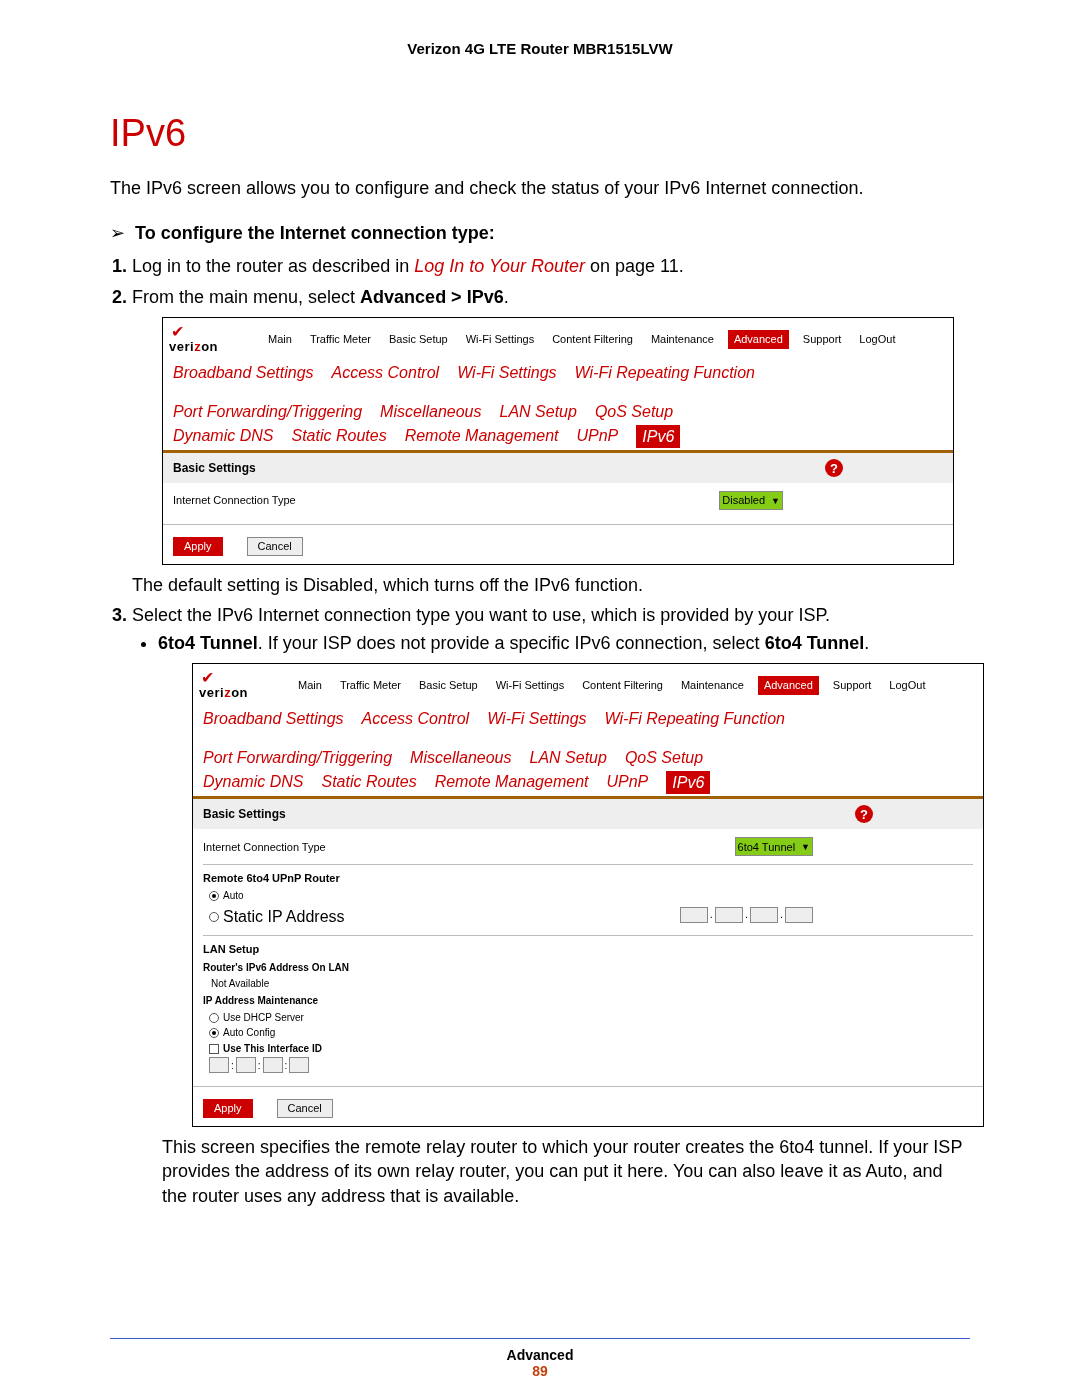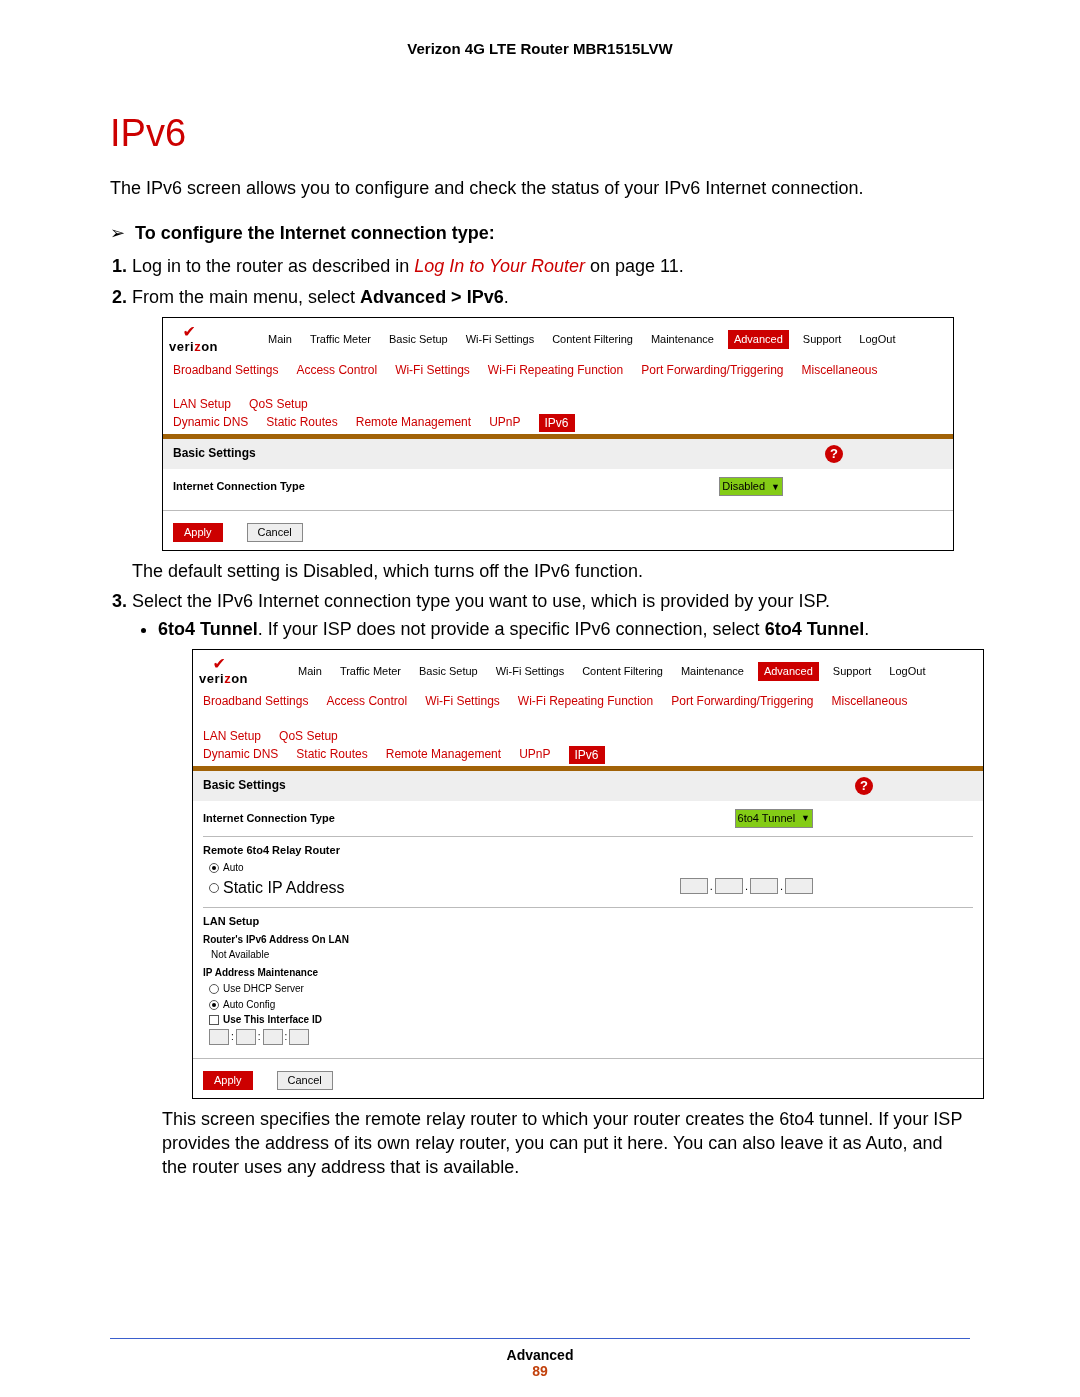--- a/index.html
+++ b/index.html
@@ -75,21 +75,21 @@
   }
   .rs-top {
     display: flex;
     align-items: center;
     padding: 6px 10px 2px 6px;
     gap: 8px;
   }
   .vz-logo {
     display: flex;
     flex-direction: column;
-    align-items: center;
+    align-items: flex-start;
     margin-right: 10px;
   }
   .vz-check {
     width: 26px; height: 14px;
     position: relative;
   }
   .vz-check::before {
     content: "✔";
     color: #cc0000;
     font-size: 16px;
@@ -109,50 +109,51 @@
     margin-left: 28px;
   }
   .top-tabs span { padding: 2px 4px; white-space: nowrap; }
   .top-tabs .active {
     background: #cc0000;
     color: #fff;
     padding: 2px 6px;
   }
   .sub-tabs {
     padding: 2px 10px 0 10px;
-    font-size: 12px;
+    font-size: 16px;
     color: #cc0000;
+    font-style: italic;
   }
   .sub-row { display: flex; flex-wrap: wrap; gap: 18px; margin: 2px 0; }
   .sub-tabs span { white-space: nowrap; }
   .sub-tabs .sub-active {
     background: #cc0000;
     color: #fff;
     padding: 1px 6px;
   }
   .rs-section {
     background: #eeeeee;
-    border-top: 5px solid #a16207;
+    border-top: 3px solid #a16207;
     padding: 6px 10px;
     display: flex;
-    align-items: flex-start;
+    align-items: center;
     justify-content: space-between;
     font-weight: bold;
     font-size: 12px;
   }
   .help-icon {
     width: 18px; height: 18px; border-radius: 50%;
     background: #cc0000; color: #fff;
     display: inline-flex; align-items: center; justify-content: center;
     font-weight: bold; font-size: 13px;
     margin-right: 100px;
   }
   .rs-body { padding: 6px 10px; font-size: 11px; }
   .rs-row { display: flex; align-items: center; padding: 2px 0; }
-  .rs-row .lbl { flex: 0 0 auto; font-weight: bold; }
+  .rs-row .lbl { flex: 0 0 auto; font-weight: normal; }
   .rs-row .val { margin-left: auto; margin-right: 160px; }
   .rs-hr { border: 0; border-top: 1px solid #bbb; margin: 6px 0; }
   .sel {
     font-size: 11px; border: 1px solid #888; background: #84cc16;
     padding: 0 2px; height: 17px;
     display: inline-flex; align-items: center; gap: 6px;
   }
   .sel .caret { font-size: 9px; }
   .btn-row { padding: 6px 10px 8px 10px; display: flex; gap: 24px; }
   .btn { font-size: 11px; padding: 1px 10px; border: 1px solid #888; background: #eee; }
@@ -322,21 +323,21 @@
           <div class="rs-row">
             <span class="lbl">Internet Connection Type</span>
             <span class="val">
               <span class="sel">
                 <span>6to4 Tunnel</span>
                   <span class="caret">▼</span>
               </span>
             </span>
           </div>
           <hr class="rs-hr">
-          <div class="sub-heading">Remote 6to4 Relay Router</div>
+          <div class="sub-heading">Remote 6to4 UPnP Router</div>
           <div class="radio-line">
               <span class="radio-dot"></span>
               <span>Auto</span>
             </div>
           <div class="rs-row" style="padding-left:6px">
             <span class="radio-empty"></span>
             <span style="margin-left:4px;font-size:16px">Static IP Address</span>
             <span class="val">
               <span class="ip-octets">
                 <span class="oct"></span>.<span class="oct"></span>.<span class="oct"></span>.<span class="oct"></span>

